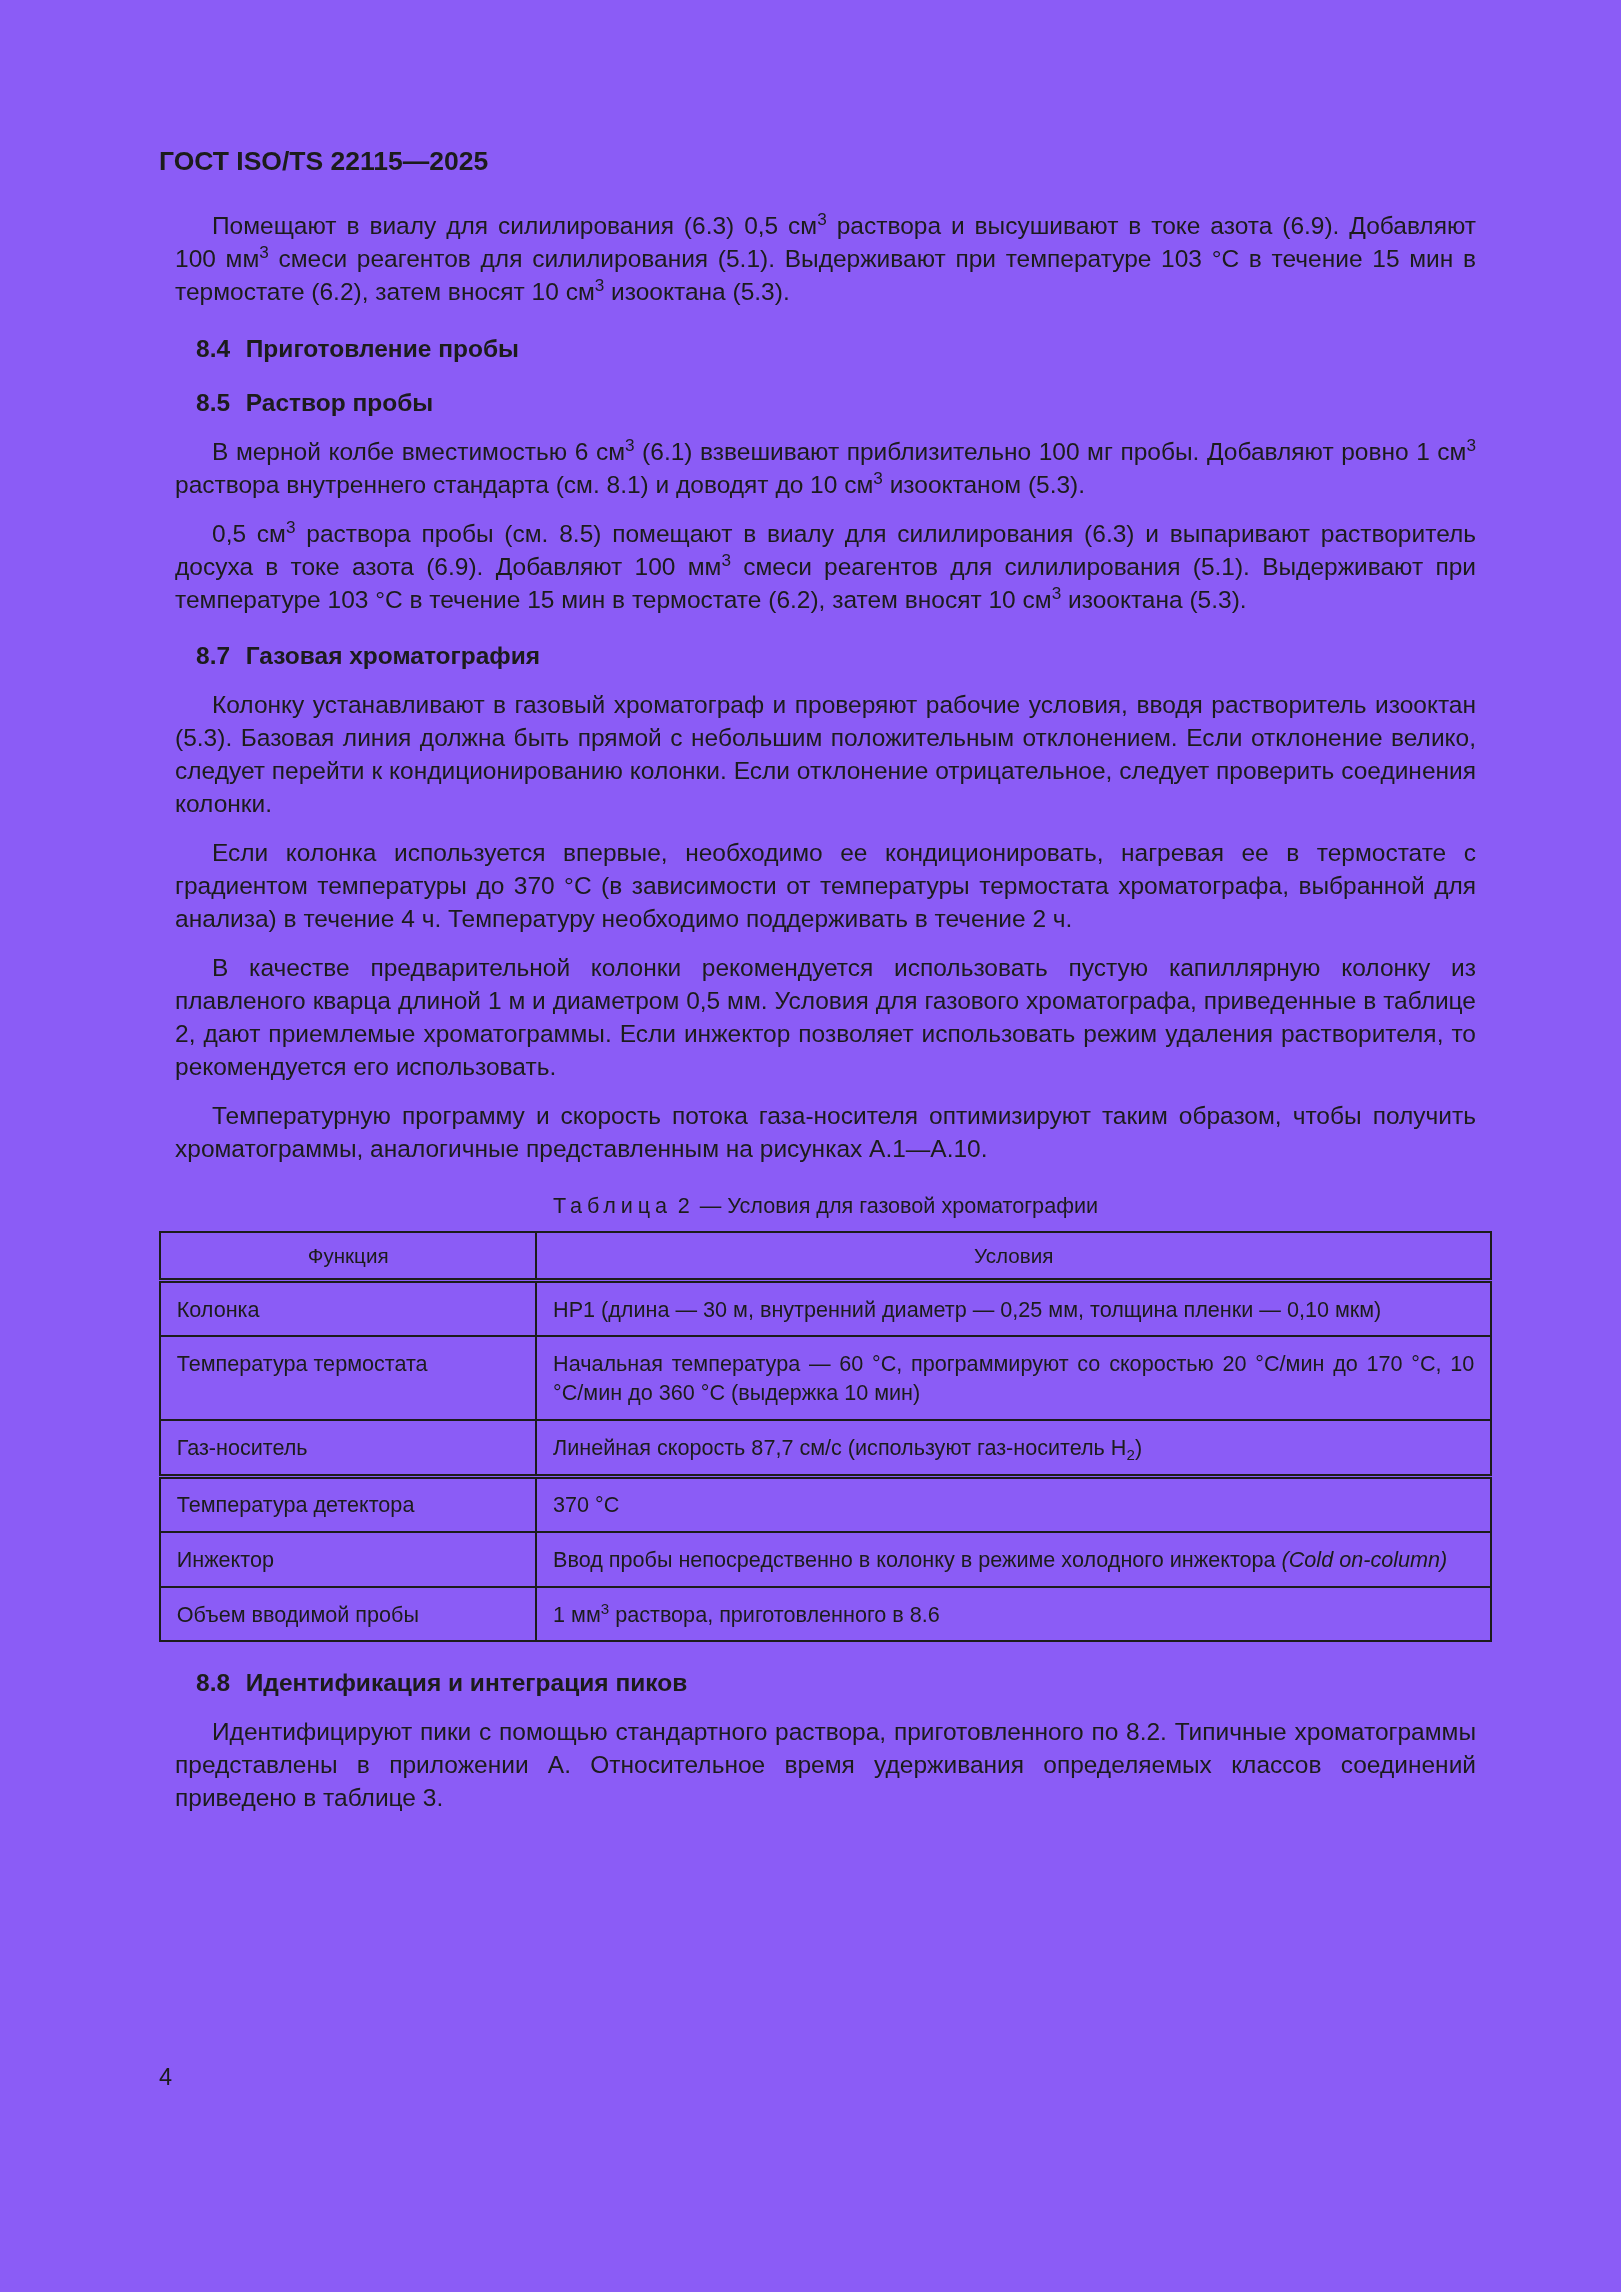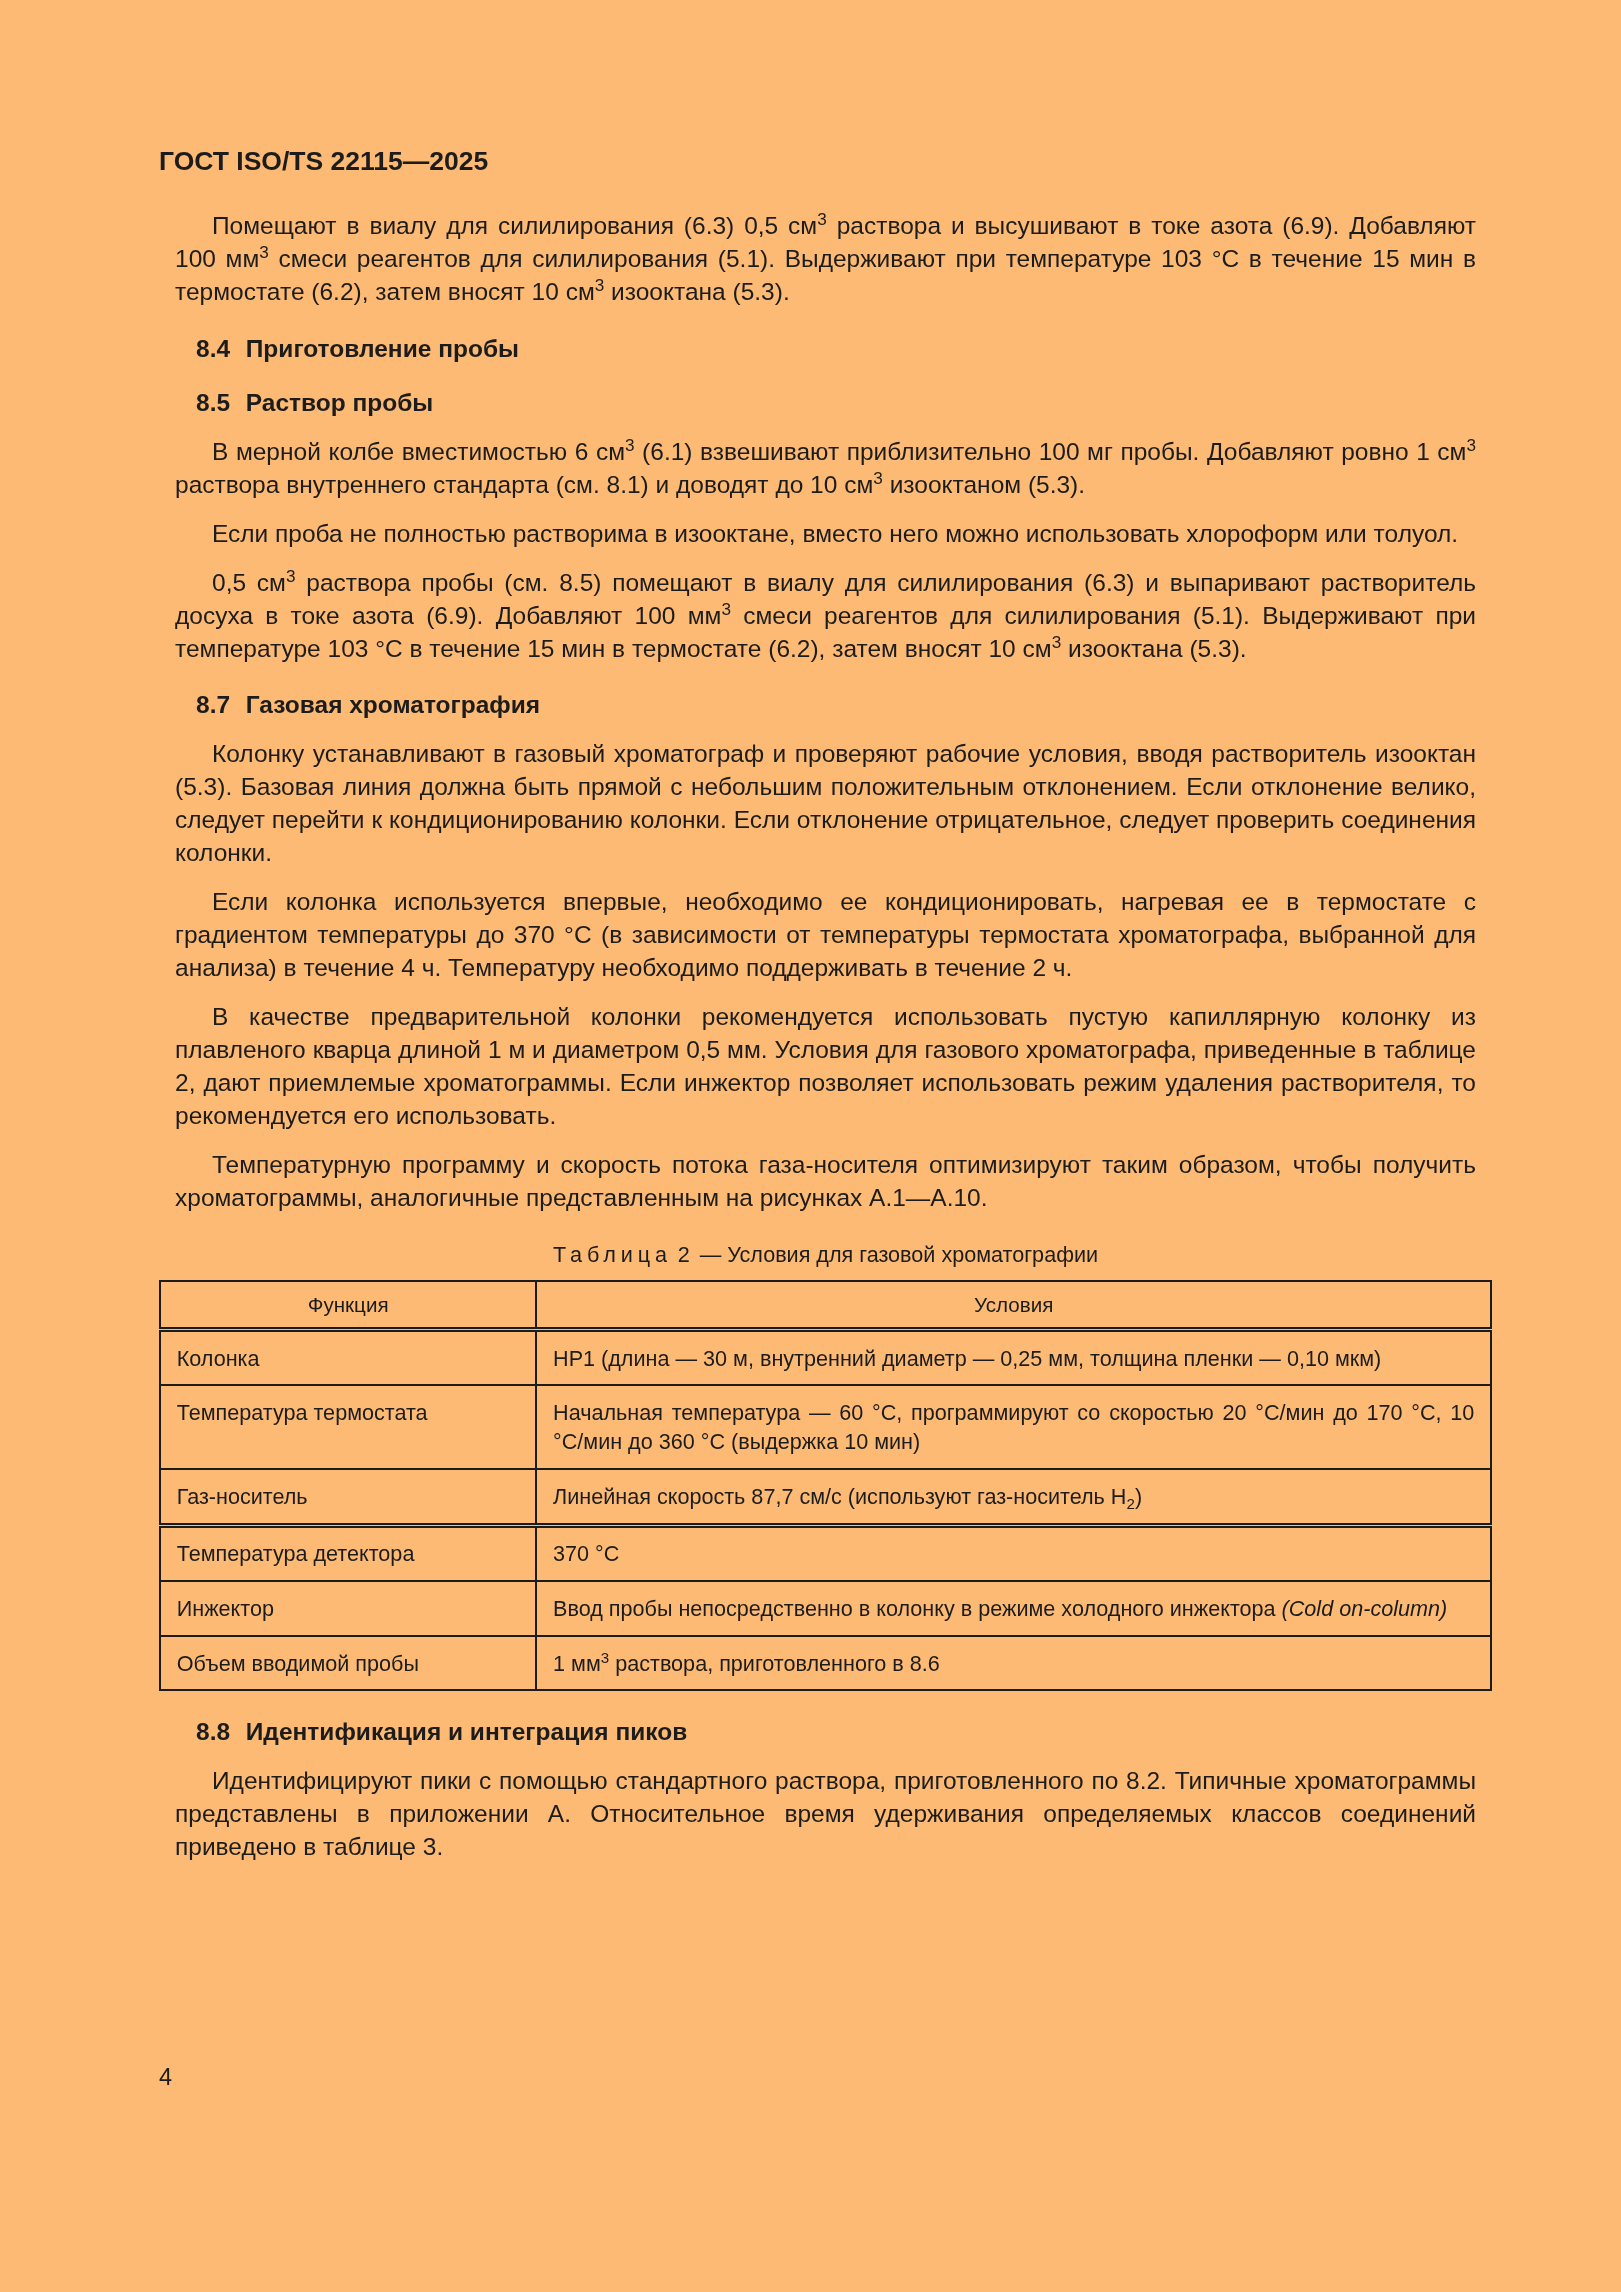--- a/index.html
+++ b/index.html
@@ -1,20 +1,20 @@
 <!DOCTYPE html>
 <html lang="ru"><head>
 <meta charset="utf-8">
 <style>
   html, body { margin: 0; padding: 0; background: #ffffff; }
   .page {
     position: relative;
     width: 1621px;
     height: 2293px;
-    background: #fdba74;
+    background: #8b5cf6;
     font-family: "Liberation Sans", "DejaVu Sans", sans-serif;
     color: #1c1c1c;
     overflow: hidden;
   }
   .content {
     position: absolute;
     left: 159px;
     top: 147px;
     width: 1333px;
   }
@@ -91,21 +91,20 @@
   <div class="content">
 
     <p class="doc-header">ГОСТ ISO/TS 22115—2025</p>
 
     <p class="body first-after-header"><span>Помещают в виалу для силилирования (6.3) 0,5 см</span><sup>3</sup><span> раствора и высушивают в токе азота (6.9). Добавляют 100 мм</span><sup>3</sup><span> смеси реагентов для силилирования (5.1). Выдерживают при температуре 103 °С в течение 15 мин в термостате (6.2), затем вносят 10 см</span><sup>3</sup><span> изооктана (5.3).</span></p>
 
     <p class="sec"><span class="num">8.4</span><span>Приготовление пробы</span></p>
 
     <p class="sec"><span class="num">8.5</span><span>Раствор пробы</span></p>
     <p class="body"><span>В мерной колбе вместимостью 6 см</span><sup>3</sup><span> (6.1) взвешивают приблизительно 100 мг пробы. Добавляют ровно 1 см</span><sup>3</sup><span> раствора внутреннего стандарта (см. 8.1) и доводят до 10 см</span><sup>3</sup><span> изооктаном (5.3).</span></p>
-    <p class="body"><span>Если проба не полностью растворима в изооктане, вместо него можно использовать хлороформ или толуол.</span></p>
 
     <p class="body"><span>0,5 см</span><sup>3</sup><span> раствора пробы (см. 8.5) помещают в виалу для силилирования (6.3) и выпаривают рас­творитель досуха в токе азота (6.9). Добавляют 100 мм</span><sup>3</sup><span> смеси реагентов для силилирования (5.1). Выдерживают при температуре 103 °С в течение 15 мин в термостате (6.2), затем вносят 10 см</span><sup>3</sup><span> изо­октана (5.3).</span></p>
 
     <p class="sec"><span class="num">8.7</span><span>Газовая хроматография</span></p>
     <p class="body"><span>Колонку устанавливают в газовый хроматограф и проверяют рабочие условия, вводя раствори­тель изооктан (5.3). Базовая линия должна быть прямой с небольшим положительным отклонением. Если отклонение велико, следует перейти к кондиционированию колонки. Если отклонение отрицатель­ное, следует проверить соединения колонки.</span></p>
     <p class="body"><span>Если колонка используется впервые, необходимо ее кондиционировать, нагревая ее в термостате с градиентом температуры до 370 °С (в зависимости от температуры термостата хроматографа, вы­бранной для анализа) в течение 4 ч. Температуру необходимо поддерживать в течение 2 ч.</span></p>
     <p class="body"><span>В качестве предварительной колонки рекомендуется использовать пустую капиллярную колонку из плавленого кварца длиной 1 м и диаметром 0,5 мм. Условия для газового хроматографа, приведен­ные в таблице 2, дают приемлемые хроматограммы. Если инжектор позволяет использовать режим удаления растворителя, то рекомендуется его использовать.</span></p>
     <p class="body"><span>Температурную программу и скорость потока газа-носителя оптимизируют таким образом, чтобы получить хроматограммы, аналогичные представленным на рисунках А.1—А.10.</span></p>
 
     <p class="tbl-label"><span class="sp">Таблица</span><span class="no">2</span><span>— Условия для газовой хроматографии</span></p>

